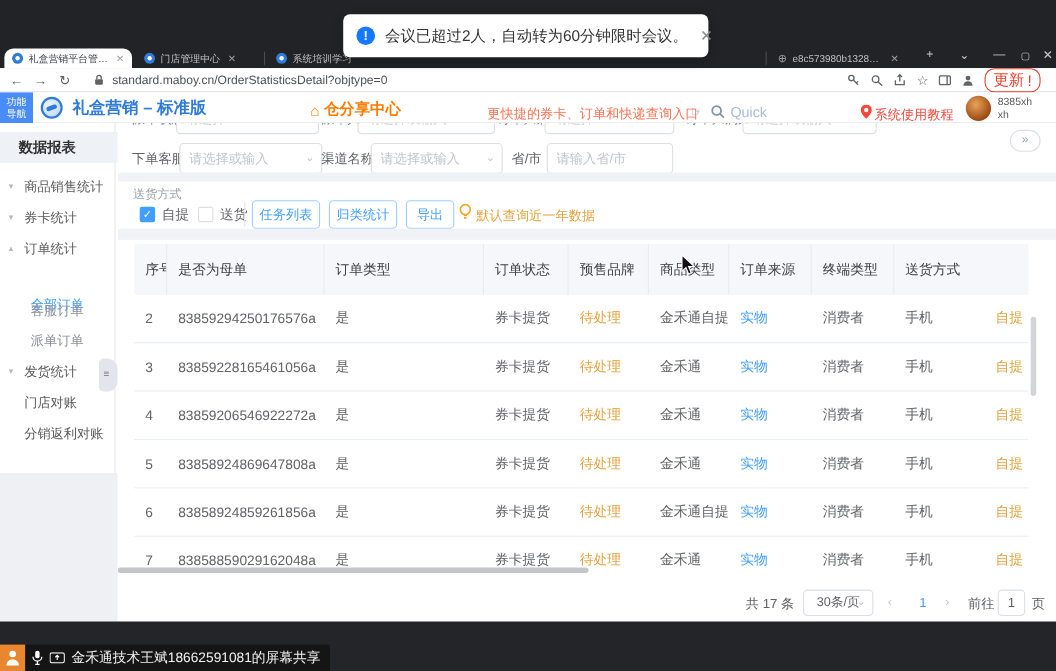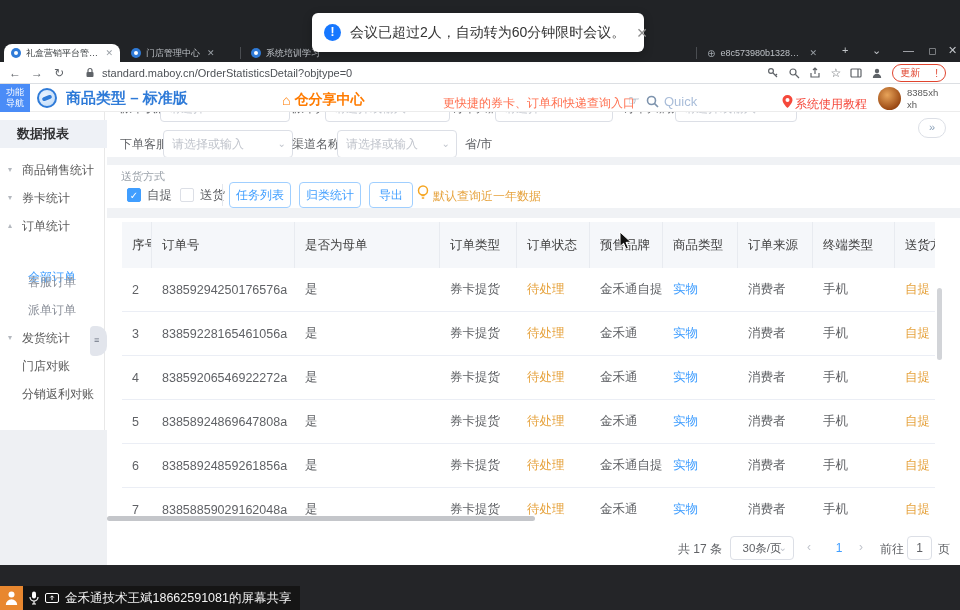--- a/index.html
+++ b/index.html
@@ -18,21 +18,21 @@
   .tab-close { color:#9aa0a6; font-size:9px; margin-left:2px; cursor:default; }
   .tab-sep { top:47px; width:1px; height:12px; background:#4a4d51; }
   .globe { color:#9aa0a6; font-size:10px; }
   .winctl { top:44px; font-size:11px; color:#c3c6ca; }
 
   .addr-bar { left:0; top:62px; width:960px; height:22px; background:#fff; border-bottom:1px solid #dcdfe3; display:flex; align-items:center; }
   .nav-ic { color:#5f6368; font-size:12px; width:22px; text-align:center; }
   .url-txt { font-size:11px; color:#4d5156; margin-left:6px; }
   .addr-right { position:absolute; right:14px; top:0; height:22px; display:flex; align-items:center; gap:9px; }
   .mini-ic { width:12px; height:12px; }
-  .upd-pill { border:1px solid #e0442e; color:#e0442e; border-radius:9px; font-size:10px; padding:1px 7px; display:flex; gap:15px; align-items:center; }
+  .upd-pill { border:1px solid #e0442e; color:#e0442e; border-radius:9px; font-size:14px; padding:1px 7px; display:flex; gap:3px; align-items:center; }
 
   
   .app-header { left:0; top:84px; width:960px; height:28px; background:#fff; border-bottom:1px solid #ececec; }
   .nav-badge { left:0; top:84px; width:30px; height:28px; background:#4a8cf7; color:#fff; font-size:9px; line-height:11px; text-align:center; padding-top:3px; }
   .logo { left:37px; top:88px; width:20px; height:20px; border:2px solid #2f7bd8; border-radius:50%; background:radial-gradient(circle at 35% 35%, #eaf3ff, #bcd9f7); }
   .logo:after{ content:""; position:absolute; left:3px; top:6px; width:10px; height:4px; border-radius:4px; background:#2f7bd8; transform:rotate(-20deg);}
   .brand { left:66px; top:89px; font-size:15px; font-weight:bold; color:#2f7bd8; }
   .share-center { left:282px; top:91px; font-size:14px; font-weight:bold; color:#ff7b00; display:flex; gap:4px; align-items:center; }
   .quick-hint { left:443px; top:95px; font-size:12px; color:#ff7050; }
   .pointer-ic { left:628px; top:93px; font-size:13px; color:#8b9cb0; }
@@ -178,21 +178,21 @@
       </span>
     </div>
   </div>
 
   <div class="s app-header"></div>
   <div class="s nav-badge">
     <div>功能</div>
     <div>导航</div>
   </div>
   <div class="s logo"></div>
-  <div class="s brand">商品类型 – 标准版</div>
+  <div class="s brand">礼盒营销 – 标准版</div>
   <div class="s share-center">
     <span>⌂</span>
     <span>仓分享中心</span>
   </div>
   <div class="s quick-hint">更快捷的券卡、订单和快递查询入口</div>
   <div class="s pointer-ic">☞</div>
   <svg class="s" style="left:646px;top:95px;width:13px;height:13px;" viewBox="0 0 13 13">
       <circle cx="5.5" cy="5.5" r="4" fill="none" stroke="#7d93ad" stroke-width="1.6"></circle>
       <line x1="8.6" y1="8.6" x2="12" y2="12" stroke="#7d93ad" stroke-width="1.6"></line>
     </svg>
@@ -264,20 +264,23 @@
     <div class="s f-select" style="left:56px;top:18px;width:130px;">
       <span>请选择或输入</span>
       <span class="f-chev">⌄</span>
     </div>
     <div class="s f-label" style="left:185px;top:18px;">渠道名称</div>
     <div class="s f-select" style="left:230px;top:18px;width:120px;">
       <span>请选择或输入</span>
       <span class="f-chev">⌄</span>
     </div>
     <div class="s f-label" style="left:358px;top:18px;">省/市</div>
+    <div class="s f-select" style="left:390px;top:18px;width:115px;">
+      <span>请输入省/市</span>
+    </div>
     <div class="s expand-btn">»</div>
 
     <div class="s gray-strip" style="top:45px;height:8px;"></div>
 
     <div class="s deliv-label">送货方式</div>
     <div class="s cbx on" style="left:20px;">✓</div>
     <div class="s cbx-lab" style="left:40px;">自提</div>
     <div class="s cbx off" style="left:73px;"></div>
     <div class="s cbx-lab" style="left:93px;">送货</div>
     <div class="s v-div"></div>
@@ -287,21 +290,20 @@
     <svg class="s bulb" style="width:12px;height:16px;" viewBox="0 0 12 16">
         <circle cx="6" cy="5.5" r="4.5" fill="none" stroke="#f5a623" stroke-width="1.5"></circle>
         <path d="M4.5 10.5h3M4.8 13h2.4" stroke="#f5a623" stroke-width="1.5"></path>
       </svg>
     <div class="s hint-txt">默认查询近一年数据</div>
 
     <div class="s gray-strip" style="top:96px;height:10px;"></div>
 
     <div class="s thead tgrid">
       <div class="th">序号</div>
-      <div class="th">订单号</div>
       <div class="th">是否为母单</div>
       <div class="th">订单类型</div>
       <div class="th">订单状态</div>
       <div class="th">预售品牌</div>
       <div class="th">商品类型</div>
       <div class="th">订单来源</div>
       <div class="th">终端类型</div>
       <div class="th">送货方式</div>
     </div>
 

